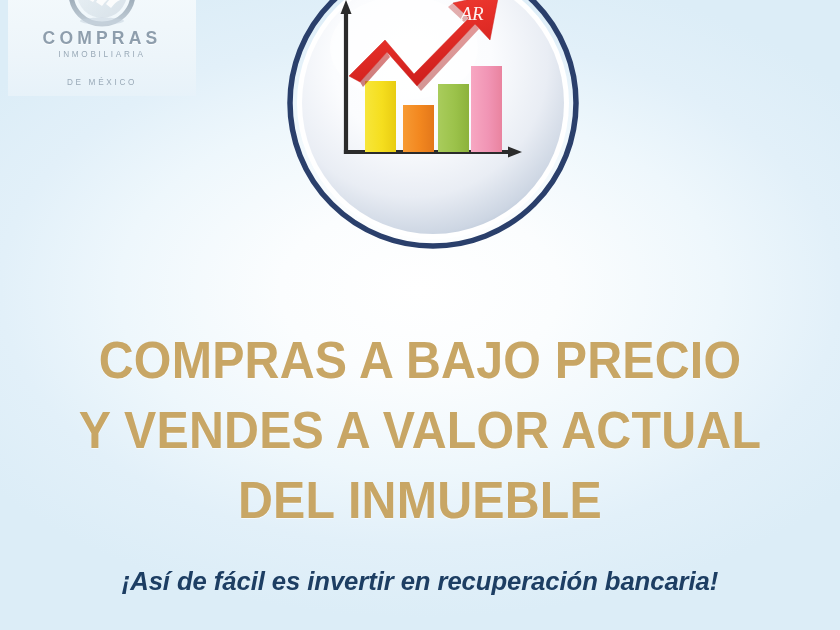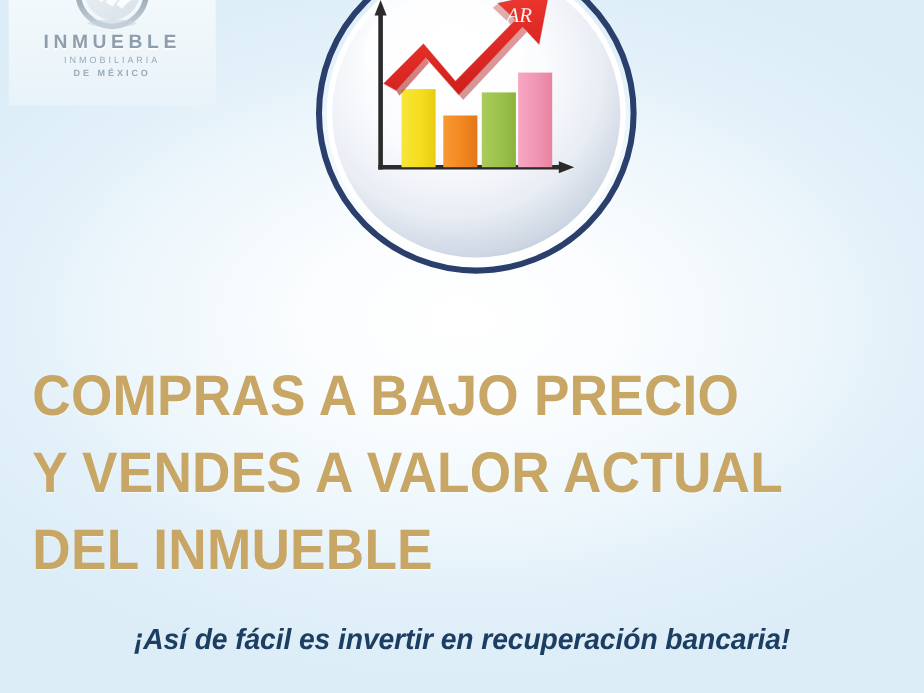--- a/index.html
+++ b/index.html
@@ -27,33 +27,33 @@
   #logo-name{
     font-size:17.5px;font-weight:700;letter-spacing:4.2px;
     color:#8c9cab;line-height:1.05;
     text-shadow:0 1px 0 rgba(255,255,255,.85);
   }
   #logo-sub1{
     font-size:8.2px;font-weight:400;letter-spacing:2.7px;color:#98a8b6;
     margin-top:3px;line-height:1.1;
   }
   #logo-sub2{
-    font-size:8.2px;font-weight:700;letter-spacing:2.7px;color:#98a8b6;
-    margin-top:3px;line-height:1.1;
+    font-size:8.2px;font-weight:400;letter-spacing:2.7px;color:#98a8b6;
+    margin-top:19px;line-height:1.1;
   }
 
   
   #badge{
     position:absolute;left:286px;top:-44px;width:294px;height:294px;
   }
   #badge svg{display:block;}
 
   
   #headline{
-    position:absolute;left:0;right:0;top:334px;
+    position:absolute;left:0;right:0;top:334px;text-align:center;
   }
   .hl-line{
     font-family:"Liberation Sans",sans-serif;
     font-weight:700;
     color:#c8a665;
     letter-spacing:0.2px;
     line-height:1.0;
     transform:scaleX(.93);
     text-shadow:0 1px 1px rgba(255,255,255,.6);
   }
@@ -97,21 +97,21 @@
           <path d="M32 16 q10 -14 22 -13 l5 6 q-12 -1 -20 11 z"></path>
           <path d="M42 20 q9 -14 21 -12 l4 6 q-11 -2 -19 10 z"></path>
           <path d="M52 22 q9 -13 20 -11 l3 6 q-10 -2 -18 9 z"></path>
         </g>
         <circle cx="48" cy="11" r="7" fill="#e9eff4" opacity=".85"></circle>
         <ellipse cx="48" cy="39" rx="22" ry="3.4" fill="#c6d4de" opacity=".55"></ellipse>
       </svg>
     </div>
 
     <div class="logo-text-wrap">
-      <div id="logo-name">INMUEBLE</div>
+      <div id="logo-name">COMPRAS</div>
       <div id="logo-sub1">INMOBILIARIA</div>
       <div id="logo-sub2">DE MÉXICO</div>
     </div>
   </div>
 
   <div id="badge">
     <svg width="294" height="294" viewBox="0 0 294 294" xmlns="http://www.w3.org/2000/svg">
       <defs>
         <radialGradient id="sphereG" cx="42%" cy="34%" r="72%">
           <stop offset="0%" stop-color="#ffffff"></stop>

